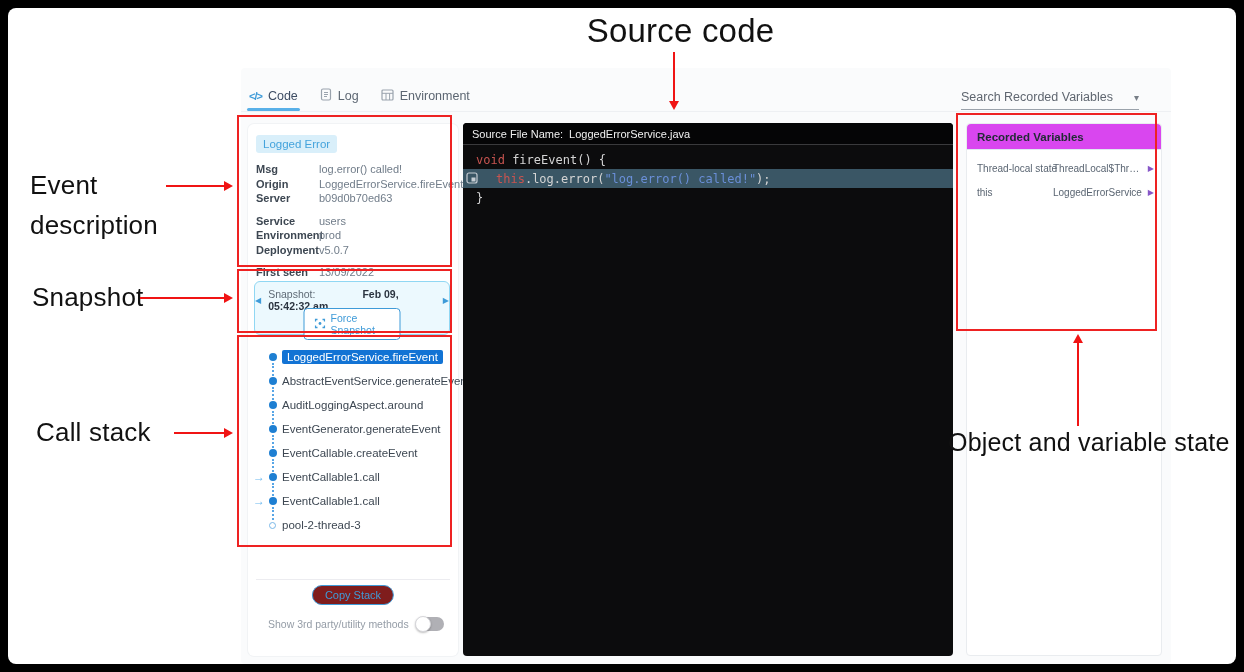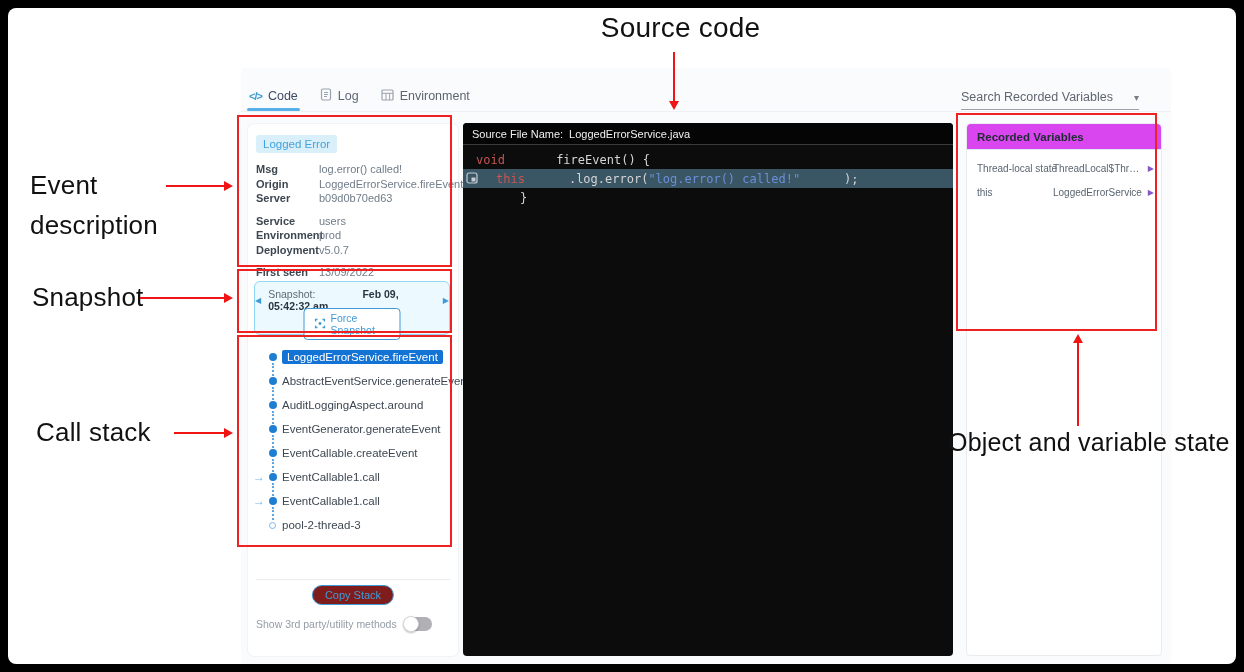--- a/index.html
+++ b/index.html
@@ -50,51 +50,51 @@
   .frame { position:absolute; left:0; right:4px; height:24px; display:flex; align-items:center; cursor:pointer; }
   .frame .entry { position:absolute; left:5px; color:#6cb8ef; font-size:12px; line-height:1; }
   .frame .dot { position:absolute; left:21px; width:8px; height:8px; border-radius:50%; background:#1e7fd2; }
   .frame .dot.hollow { background:#fff; border:1.5px solid #7ab8e8; width:7px; height:7px; }
   .frame .conn { position:absolute; left:24px; top:18px; height:13px; width:0; border-left:2px dotted #58a6e6; }
   .frame .lbl { margin-left:34px; font-size:11.5px; color:#3d4752; white-space:nowrap; }
   .frame .lbl.sel { background:#1273d4; color:#fff; padding:1px 5px; border-radius:2px; }
 
   .stack-divider { position:absolute; left:8px; right:8px; top:455px; height:1px; background:#ececf0; }
   .copy-btn { position:absolute; left:50%; transform:translateX(-50%); top:461px; background:#7f1d1d; border:1px solid #3f9bd8; color:#3f9bd8; font-size:11px; padding:3px 12px; border-radius:10px; cursor:pointer; white-space:nowrap; }
-  .toggle-row { position:absolute; left:8px; right:8px; top:493px; display:flex; align-items:center; }
+  .toggle-row { position:absolute; left:20px; right:8px; top:493px; display:flex; align-items:center; }
   .toggle-row .tl { font-size:10.5px; color:#949ca6; }
   .switch { position:relative; margin-left:8px; width:27px; height:14px; background:#b0b0b5; border-radius:7px; cursor:pointer; }
   .switch .thumb { position:absolute; left:-2px; top:-1px; width:16px; height:16px; background:#fff; border:1px solid #d6d6da; border-radius:50%; box-shadow:0 1px 2px rgba(0,0,0,.25); }
 
   
   .editor { position:absolute; left:222px; top:55px; width:490px; height:533px; background:#0c0c0d; border-radius:4px; overflow:hidden; }
   .ed-head { height:22px; background:#050506; border-bottom:1px solid #3a3a3c; display:flex; align-items:center; gap:6px; padding:0 9px; font-size:11px; color:#f0f0f0; }
   .ed-body { position:relative; padding-top:5px; font-family:"DejaVu Sans Mono", monospace; font-size:12px; }
   .cl { position:relative; height:19px; display:flex; align-items:center; padding-left:13px; color:#d4d4d4; white-space:pre; }
   .cl.hl { background:#3a5665; padding-left:33px; }
   .cl .gutter-ic { position:absolute; left:3px; top:3px; }
   .tok-keyword { color:#c75450; }
-  .tok-plain { color:#d4d4d4;margin-left:44px; }
+  .tok-plain { color:#d4d4d4; }
   .tok-string { color:#6a8fd8; }
 
   
   .vars-card { position:absolute; left:725px; top:55px; width:196px; height:533px; background:#fff; border:1px solid #e9ecef; border-radius:4px; }
   .vars-head { height:26px; background:#d946ef; border-bottom:1px solid #dfe9f0; border-radius:4px 4px 0 0; display:flex; align-items:center; padding:0 10px; font-size:11.5px; font-weight:700; color:#222b36; }
   .var-row { position:relative; height:24px; display:flex; align-items:center; cursor:pointer; }
   .var-row .vn { position:absolute; left:10px; font-size:10px; color:#5a6572; white-space:nowrap; }
   .var-row .vt { position:absolute; left:86px; font-size:10px; color:#5a6572; max-width:90px; overflow:hidden; text-overflow:ellipsis; white-space:nowrap; }
   .var-row .vx { position:absolute; right:7px; color:#8757c8; font-size:8px; }
 </style>
 </head>
 <body>
 
 <div id="stage">
   <div id="paper">
 
-    <div class="ann" style="left:560px; top:4px; width:225px; text-align:center; font-size:28px;">Source code</div>
+    <div class="ann" style="left:560px; top:4px; width:225px; text-align:center; font-size:33px;">Source code</div>
     <div class="arrow-line" style="left:665px; top:44px; width:2px; height:50px;"></div>
     <div class="head down" style="left:661px; top:93px;"></div>
 
     <div class="ann" style="left:22px; top:157px; width:172px; line-height:40px;">Event description</div>
     <div class="arrow-line" style="left:158px; top:177px; width:58px; height:2px;"></div>
     <div class="head right" style="left:216px; top:173px;"></div>
 
     <div class="ann" style="left:24px; top:274px;">Snapshot</div>
     <div class="arrow-line" style="left:132px; top:289px; width:84px; height:2px;"></div>
     <div class="head right" style="left:216px; top:285px;"></div>

